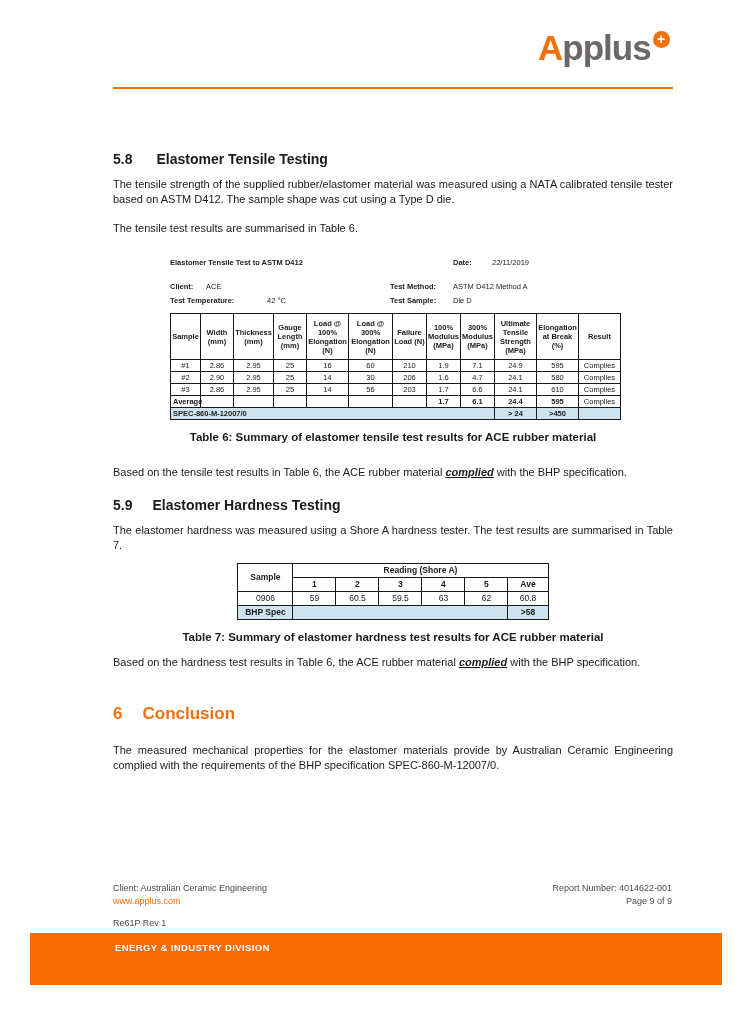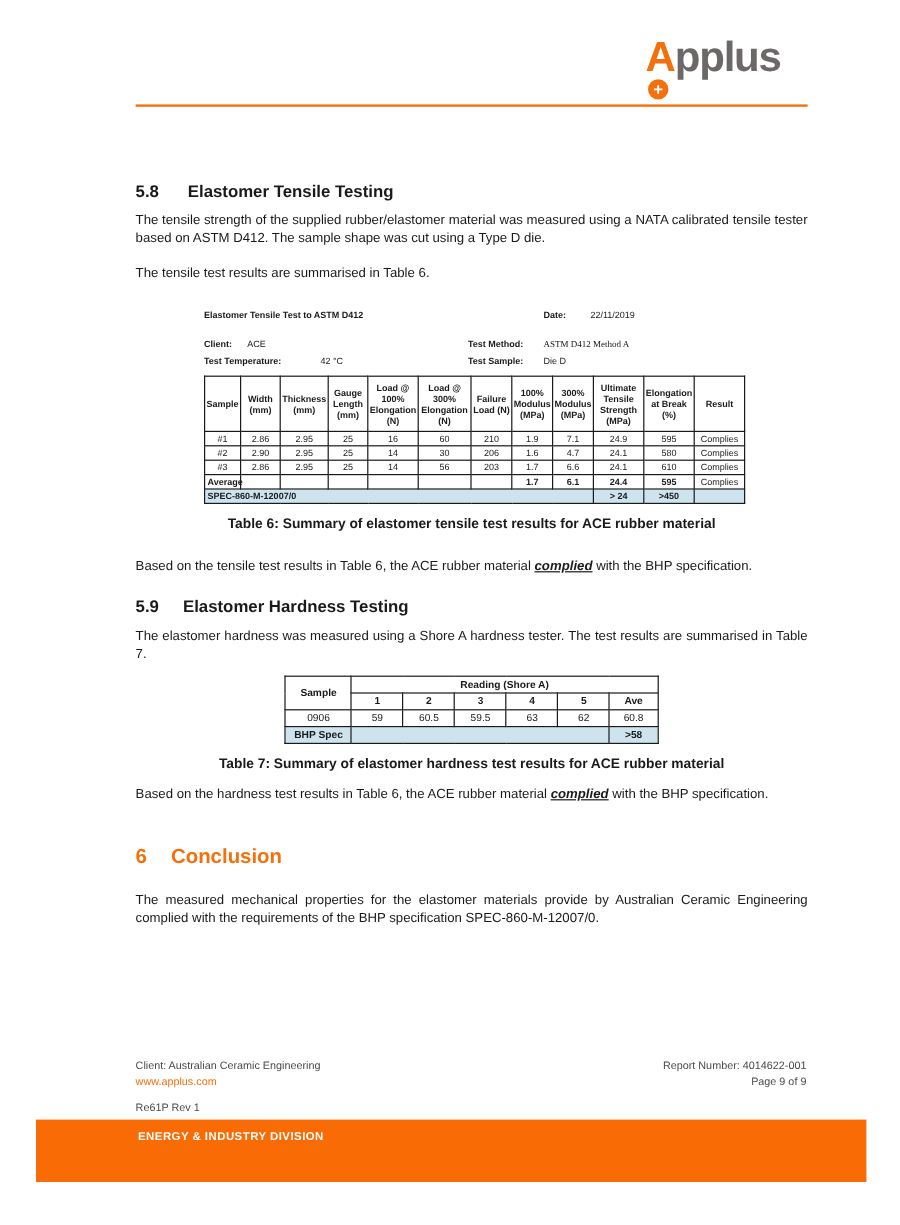--- a/index.html
+++ b/index.html
@@ -8,21 +8,21 @@
     --table-blue:#CDE4EF;
     --logo-gray:#6D6868;
     --footer-gray:#4A4A4A;
     --ink:#1A1A1A;
   }
   *{margin:0;padding:0;box-sizing:border-box;}
   body{background:#fff;font-family:"Liberation Sans","DejaVu Sans",sans-serif;color:var(--ink);}
   .page{position:relative;width:750px;height:1021px;background:#fff;overflow:hidden;}
 
   
-  .logo{position:absolute;top:30px;left:538px;display:flex;align-items:flex-start;flex-direction:column;}
+  .logo{position:absolute;top:30px;left:538px;display:flex;align-items:flex-start;}
   .logo-text{font-size:35px;font-weight:bold;letter-spacing:-1px;color:var(--logo-gray);line-height:1;}
   .logo-a{color:var(--accent-orange);}
   .logo-plus{display:inline-block;width:17px;height:17px;margin-left:2px;margin-top:1px;
     background:var(--accent-orange);color:#fff;border-radius:50%;font-size:14px;font-weight:bold;
     text-align:center;line-height:16px;}
   .head-rule{position:absolute;top:87px;left:113px;width:560px;height:2px;background:var(--accent-orange);}
 
   
   .content{position:absolute;left:113px;top:89px;width:560px;}
 
@@ -34,21 +34,21 @@
   .emph{font-weight:bold;font-style:italic;text-decoration:underline;}
 
   
   .tinfo{position:relative;margin-left:57px;margin-top:22px;height:52px;width:460px;
     font-size:7.5px;}
   .tinfo span{position:absolute;white-space:nowrap;}
   .tl{font-weight:bold;}
   .ti-title{left:0;top:0;}
   .ti-datel{left:283px;top:0;}  .ti-date{left:322px;top:0;}
   .ti-clientl{left:0;top:24px;} .ti-client{left:36px;top:24px;}
-  .ti-methodl{left:220px;top:24px;} .ti-method{left:283px;top:24px;font-family:Liberation Serif, serif;}
+  .ti-methodl{left:220px;top:24px;} .ti-method{left:283px;top:24px;}
   .ti-templ{left:0;top:38px;text-align:right;}   .ti-temp{left:97px;top:38px;}
   .ti-samplel{left:220px;top:38px;} .ti-sample{left:283px;top:38px;}
 
   
   table{border-collapse:collapse;}
   .t6{margin-left:57px;margin-top:3px;width:450px;table-layout:fixed;font-size:7.5px;}
   .t6 th,.t6 td{border:1px solid #1a1a1a;text-align:center;vertical-align:middle;padding:1px 1px;}
   .t6 th{font-weight:bold;white-space:pre-line;line-height:9px;height:46px;}
   .t6 td{line-height:9px;height:10px;}
   .t6 .lbl{text-align:left;font-weight:bold;padding-left:2px;}

